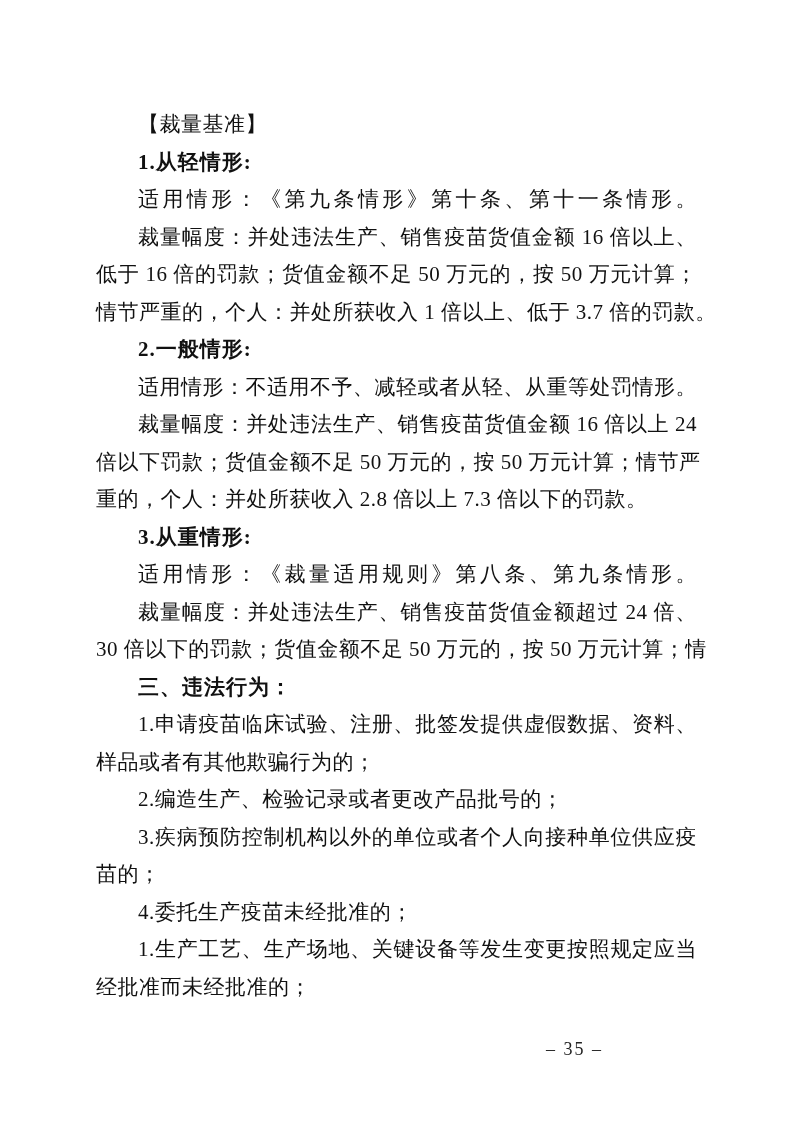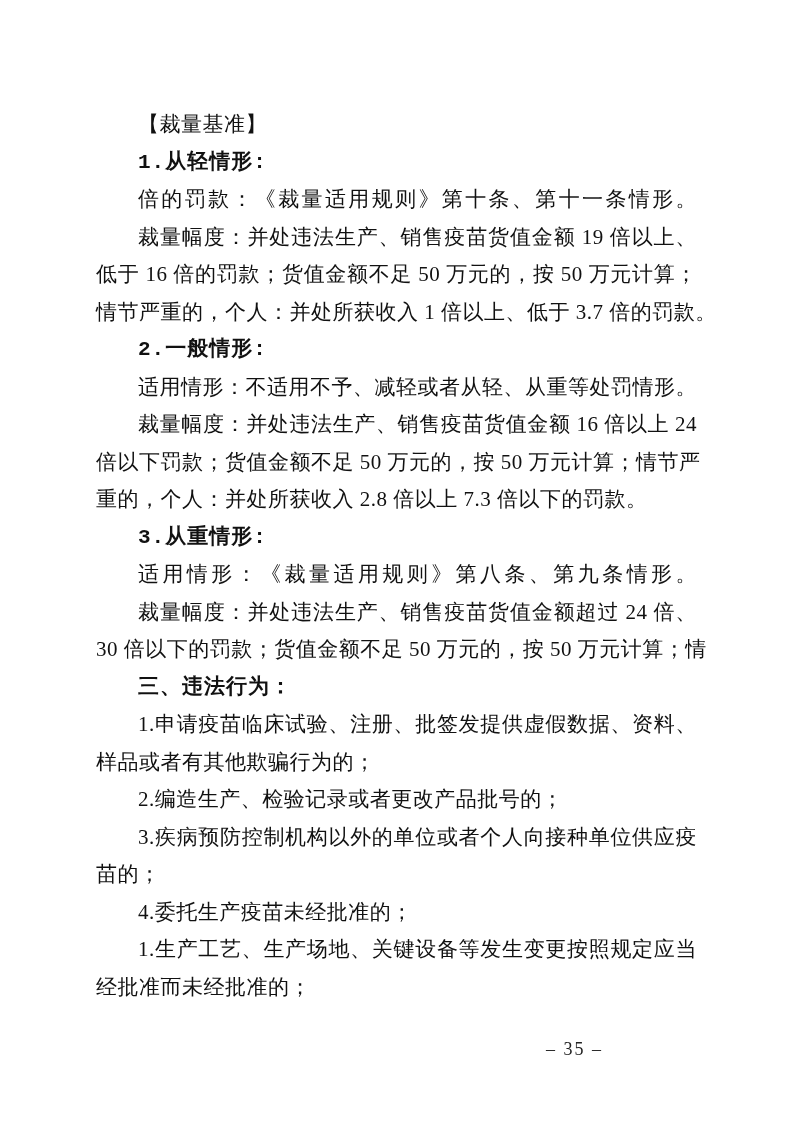--- a/index.html
+++ b/index.html
@@ -36,41 +36,40 @@
     text-align-last: justify;
   }
   
   .i {
     text-indent: 2em;
   }
   
   .b {
     font-weight: bold;
     letter-spacing: 1px;
-    font-family: Liberation Mono, monospace;
   }
   .page-number {
     position: absolute;
     top: 1036px;
     right: 106px;
     font-size: 18px;
     line-height: 26px;
     letter-spacing: 2px;
     color: #222222;
   }
 </style>
 </head>
 <body>
 
 <div class="page">
   <div class="text-block">
     <div class="ln i">【裁量基准】</div>
     <div class="ln i b">1.从轻情形:</div>
-    <div class="ln i f">倍的罚款：《裁量适用规则》第十条、第十一条情形。</div>
-    <div class="ln i f">裁量幅度：并处违法生产、销售疫苗货值金额 19 倍以上、</div>
+    <div class="ln i f">适用情形：《第九条情形》第十条、第十一条情形。</div>
+    <div class="ln i f">裁量幅度：并处违法生产、销售疫苗货值金额 16 倍以上、</div>
     <div class="ln f">低于 16 倍的罚款；货值金额不足 50 万元的，按 50 万元计算；</div>
     <div class="ln f">情节严重的，个人：并处所获收入 1 倍以上、低于 3.7 倍的罚款。</div>
     <div class="ln i b">2.一般情形:</div>
     <div class="ln i f">适用情形：不适用不予、减轻或者从轻、从重等处罚情形。</div>
     <div class="ln i f">裁量幅度：并处违法生产、销售疫苗货值金额 16 倍以上 24</div>
     <div class="ln f">倍以下罚款；货值金额不足 50 万元的，按 50 万元计算；情节严</div>
     <div class="ln">重的，个人：并处所获收入 2.8 倍以上 7.3 倍以下的罚款。</div>
     <div class="ln i b">3.从重情形:</div>
     <div class="ln i f">适用情形：《裁量适用规则》第八条、第九条情形。</div>
     <div class="ln i f">裁量幅度：并处违法生产、销售疫苗货值金额超过 24 倍、</div>

